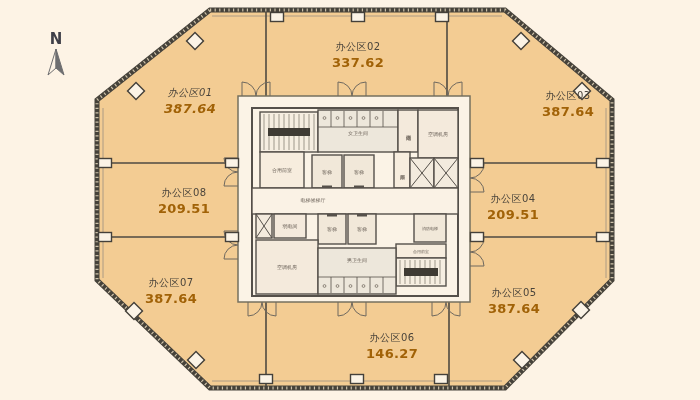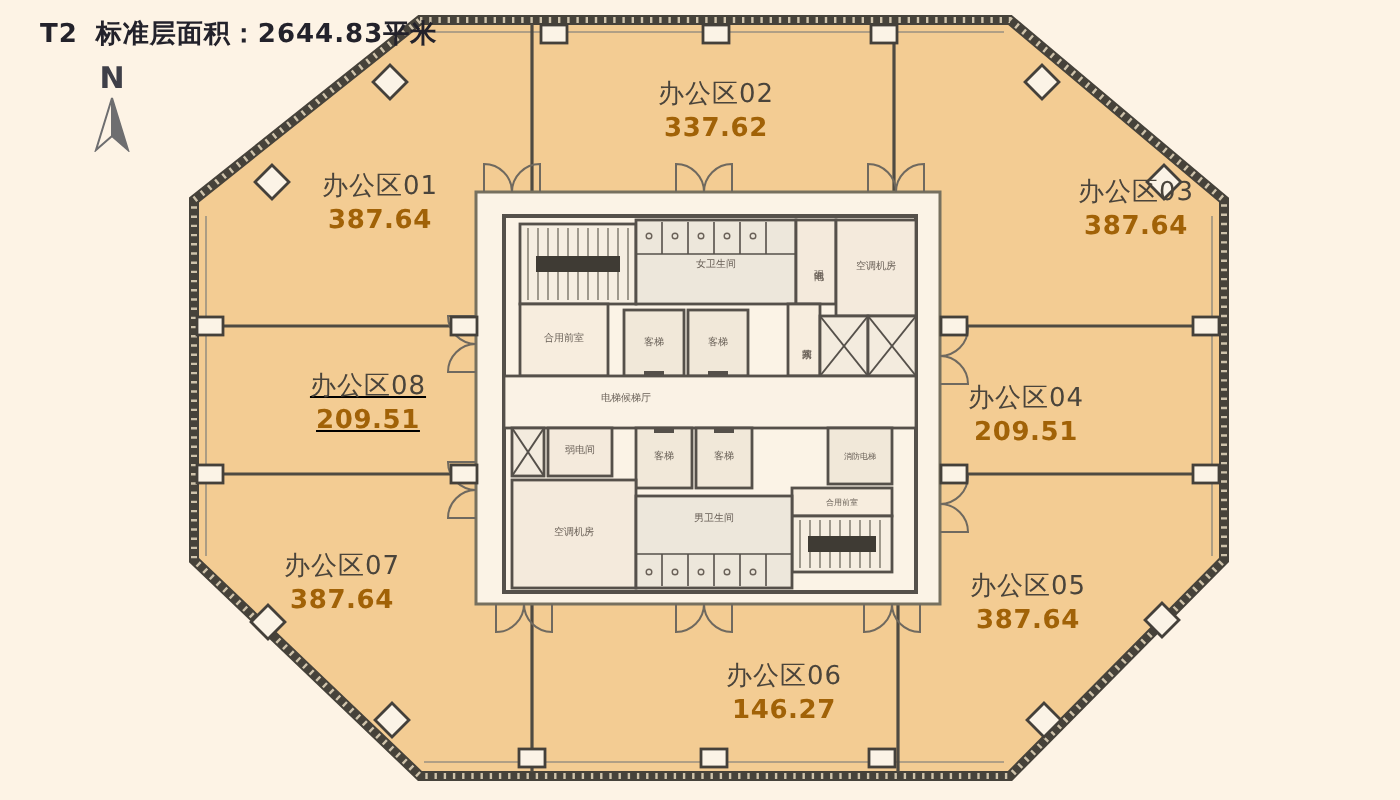--- a/index.html
+++ b/index.html
@@ -23,21 +23,21 @@
   .title{
     position:absolute;left:20px;top:8px;white-space:nowrap;
     font-size:13px;font-weight:bold;color:#23222B;letter-spacing:.5px;
   }
   .title .tower{margin-right:9px;}
   .compass{position:absolute;left:42px;top:32px;width:28px;text-align:center;}
   .compass .n{display:block;font-size:15px;font-weight:bold;color:#3F3F48;line-height:15px;}
   .compass svg{display:block;margin:1px auto 0;}
 
   .zone-label{position:absolute;transform:translate(-50%,-50%);text-align:center;white-space:nowrap;}
-  .zone-label .zname{display:block;font-size:13px;color:#4A443B;letter-spacing:.5px;}
+  .zone-label .zname{display:block;font-size:10px;color:#4A443B;letter-spacing:.5px;}
   .zone-label .zarea{display:block;font-size:13px;font-weight:bold;color:#a16207;margin-top:1px;letter-spacing:.3px;}
 
   .room-label{
     position:absolute;transform:translate(-50%,-50%);
     font-size:5px;color:#6A6158;white-space:nowrap;line-height:5px;
   }
   .room-label.vertical{writing-mode:vertical-rl;}
 </style>
 </head>
 <body>
@@ -189,34 +189,31 @@
         <rect x="189" y="35" width="12" height="12" fill="#FBF3E6" stroke="#44403A" stroke-width="1.4" transform="rotate(45 195 41)"></rect>
         <rect x="515" y="35" width="12" height="12" fill="#FBF3E6" stroke="#44403A" stroke-width="1.4" transform="rotate(45 521 41)"></rect>
         <rect x="576" y="85" width="12" height="12" fill="#FBF3E6" stroke="#44403A" stroke-width="1.4" transform="rotate(45 582 91)"></rect>
         <rect x="128" y="305" width="12" height="12" fill="#FBF3E6" stroke="#44403A" stroke-width="1.4" transform="rotate(45 134 311)"></rect>
         <rect x="190" y="354" width="12" height="12" fill="#FBF3E6" stroke="#44403A" stroke-width="1.4" transform="rotate(45 196 360)"></rect>
         <rect x="516" y="354" width="12" height="12" fill="#FBF3E6" stroke="#44403A" stroke-width="1.4" transform="rotate(45 522 360)"></rect>
         <rect x="575" y="304" width="12" height="12" fill="#FBF3E6" stroke="#44403A" stroke-width="1.4" transform="rotate(45 581 310)"></rect>
       </g>
   </svg>
 
-  <div class="title">
-    <span class="tower">T2</span><span>标准层面积：2644.83平米</span>
-  </div>
 
   <div class="compass">
     <span class="n">N</span>
     <svg width="18" height="28" viewBox="0 0 18 28">
       <polygon points="9,1 1,27 9,20" fill="#FDF3E5" stroke="#6E6E70" stroke-width="1"></polygon>
       <polygon points="9,1 17,27 9,20" fill="#6E6E70" stroke="#6E6E70" stroke-width="1"></polygon>
     </svg>
   </div>
 
   <div id="zones-layer">
-      <div class="zone-label" style="left: 190px; top: 101px;">
+      <div class="zone-label" style="left: 190px; top: 101px; font-style: italic;">
         <span class="zname">办公区01</span>
         <span class="zarea">387.64</span>
       </div>
       <div class="zone-label" style="left: 358px; top: 55px;">
         <span class="zname">办公区02</span>
         <span class="zarea">337.62</span>
       </div>
       <div class="zone-label" style="left: 531px; top: 104px; margin-left: 37px;">
         <span class="zname">办公区03</span>
         <span class="zarea">387.64</span>
@@ -230,21 +227,21 @@
         <span class="zarea">387.64</span>
       </div>
       <div class="zone-label" style="left: 352px; top: 346px; margin-left: 40px;">
         <span class="zname">办公区06</span>
         <span class="zarea">146.27</span>
       </div>
       <div class="zone-label" style="left: 171px; top: 291px;">
         <span class="zname">办公区07</span>
         <span class="zarea">387.64</span>
       </div>
-      <div class="zone-label" style="left: 184px; top: 201px; text-decoration: underline;">
+      <div class="zone-label" style="left: 184px; top: 201px;">
         <span class="zname">办公区08</span>
         <span class="zarea">209.51</span>
       </div>
     </div>
   <div id="core-labels-layer">
       <div class="room-label" style="left: 282px; top: 170px;">合用前室</div>
       <div class="room-label" style="left: 358px; top: 133px;">女卫生间</div>
       <div class="room-label vertical" style="left: 408px; top: 131px;">强电间</div>
       <div class="room-label" style="left: 438px; top: 134px;">空调机房</div>
       <div class="room-label" style="left: 327px; top: 171.5px;">客梯</div>

